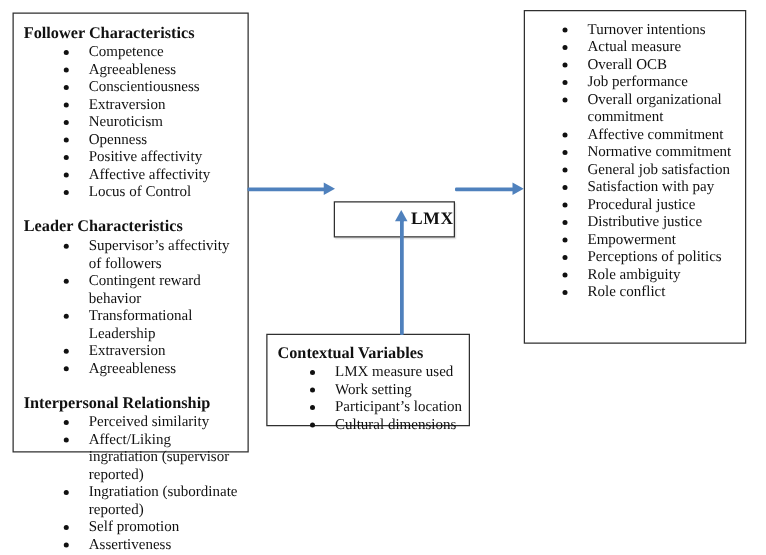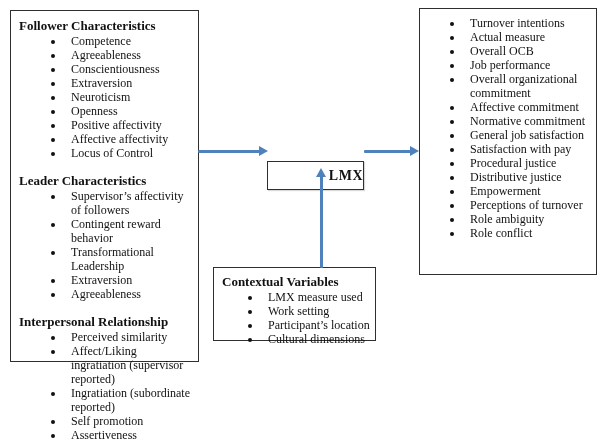--- a/index.html
+++ b/index.html
@@ -105,21 +105,21 @@
         <li>Overall OCB</li>
         <li>Job performance</li>
         <li>Overall organizational commitment</li>
         <li>Affective commitment</li>
         <li>Normative commitment</li>
         <li>General job satisfaction</li>
         <li>Satisfaction with pay</li>
         <li>Procedural justice</li>
         <li>Distributive justice</li>
         <li>Empowerment</li>
-        <li>Perceptions of turnover</li>
+        <li>Perceptions of politics</li>
         <li>Role ambiguity</li>
         <li>Role conflict</li>
       </ul>
   </div>
 
   <div class="dbox box-ctx">
     <div class="sec-title">Contextual Variables</div>
     <ul class="bullets">
         <li>LMX measure used</li>
         <li>Work setting</li>

